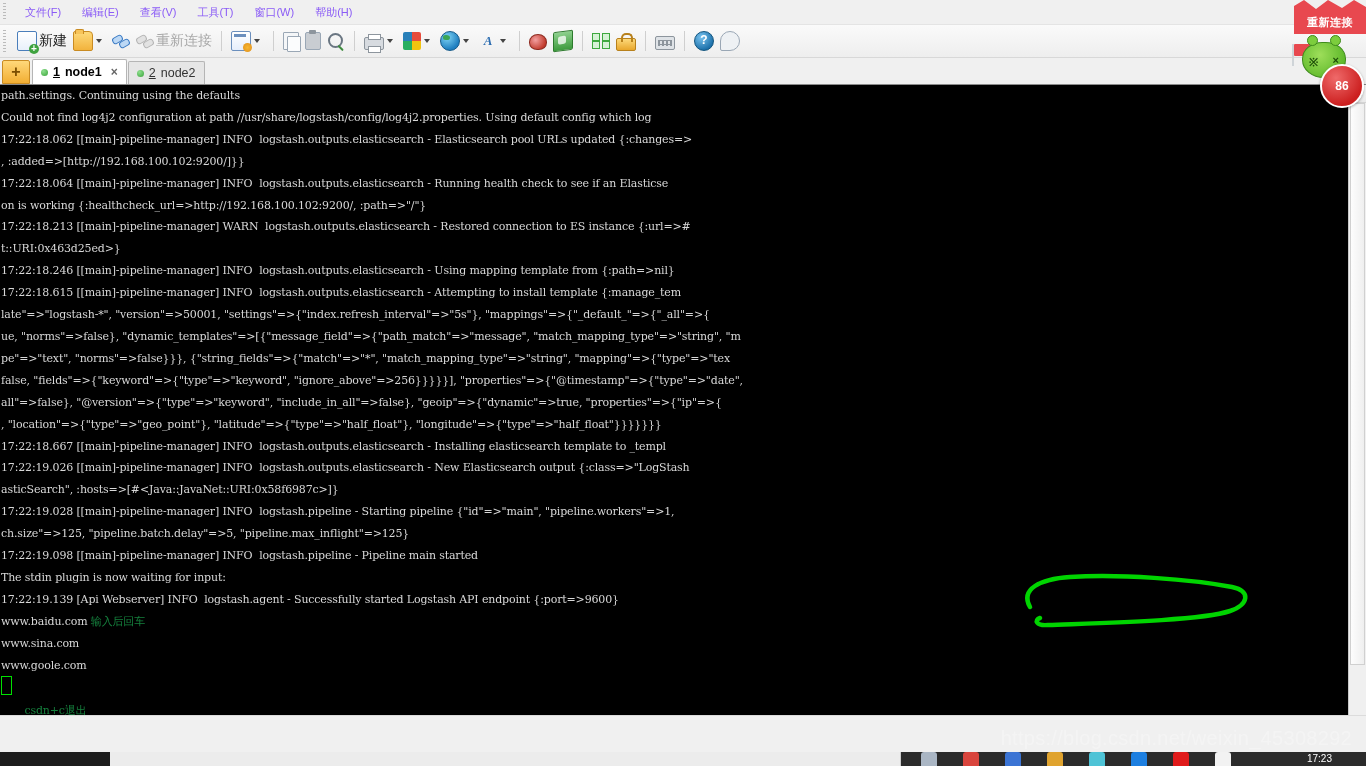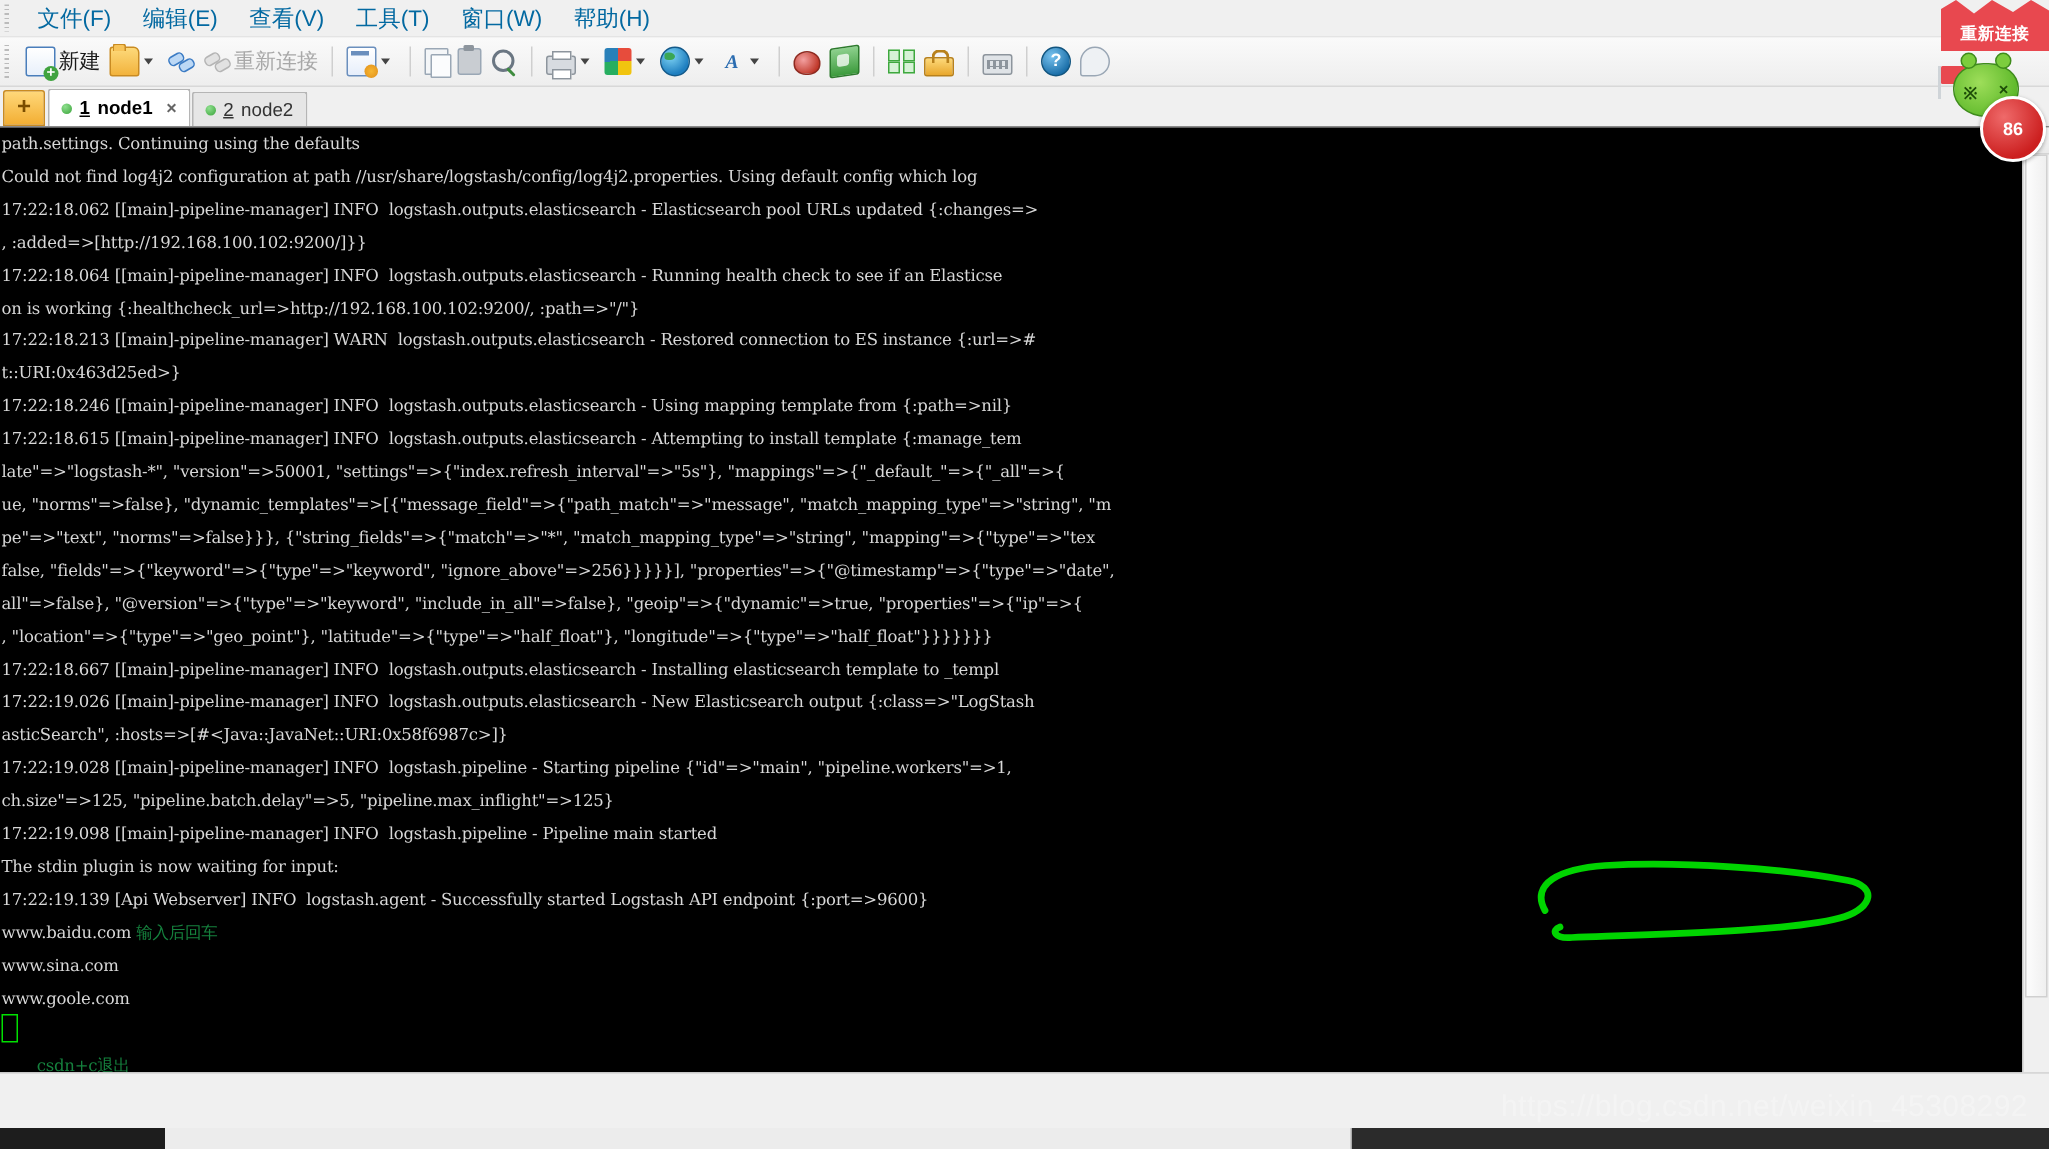--- a/index.html
+++ b/index.html
@@ -71,21 +71,21 @@
     padding-left: 16px;
     border-bottom: 1px solid #e4e4e4;
     position: relative;
   }
   .menubar:before {
     content: ""; position: absolute; left: 3px; top: 3px;
     width: 3px; height: 18px;
     background-image: repeating-linear-gradient(to bottom, #bbb 0 1px, transparent 1px 3px);
   }
   .menu-item {
-    font-size: 15px; color: #0369a1;
+    font-size: 11px; color: #8b5cf6;
     padding: 2px 9px; margin-right: 3px; white-space: nowrap;
   }
 
   
   .toolbar {
     height: 32px;
     background: linear-gradient(to bottom,#fafafa,#eeeeee);
     border-bottom: 1px solid #d8d8d8;
     display: flex; align-items: center;
     padding-left: 14px;
@@ -478,20 +478,31 @@
 
   <div class="statusbar">
     <span class="status-text"></span>
   </div>
 
   <div class="watermark">https://blog.csdn.net/weixin_45308292</div>
 
   <div class="taskbar">
     <div class="tb-start"></div>
     <div class="tb-window"></div>
+    <div class="tb-icons">
+      <div class="tb-ic" style="background:#aab6c4"></div>
+      <div class="tb-ic" style="background:#d9453d"></div>
+      <div class="tb-ic" style="background:#3b74d4"></div>
+      <div class="tb-ic" style="background:#e0a32e"></div>
+      <div class="tb-ic" style="background:#4ec3d6"></div>
+      <div class="tb-ic" style="background:#1d7fe0"></div>
+      <div class="tb-ic" style="background:#e01b1b"></div>
+      <div class="tb-ic" style="background:#f2f2f2"></div>
+      <span class="tb-clock">17:23</span>
+    </div>
   </div>
 
   <div class="accel">
     <div class="accel-banner">
       <span class="txt">重新连接</span>
     </div>
     <div class="accel-flag"></div>
     <div class="accel-cactus">
       <div class="cactus-eyes">
         <span>※</span>

